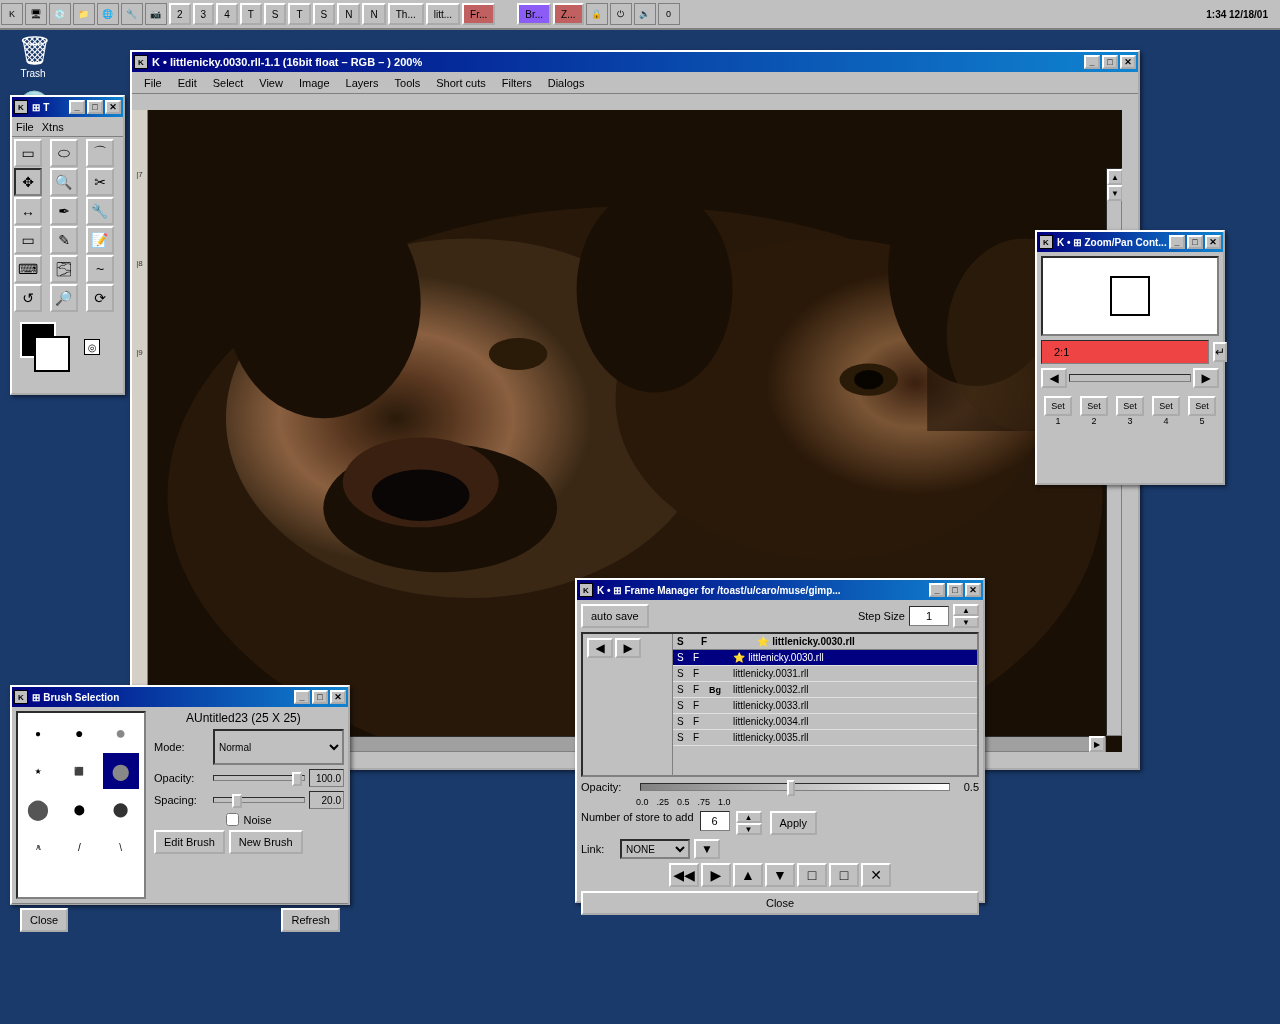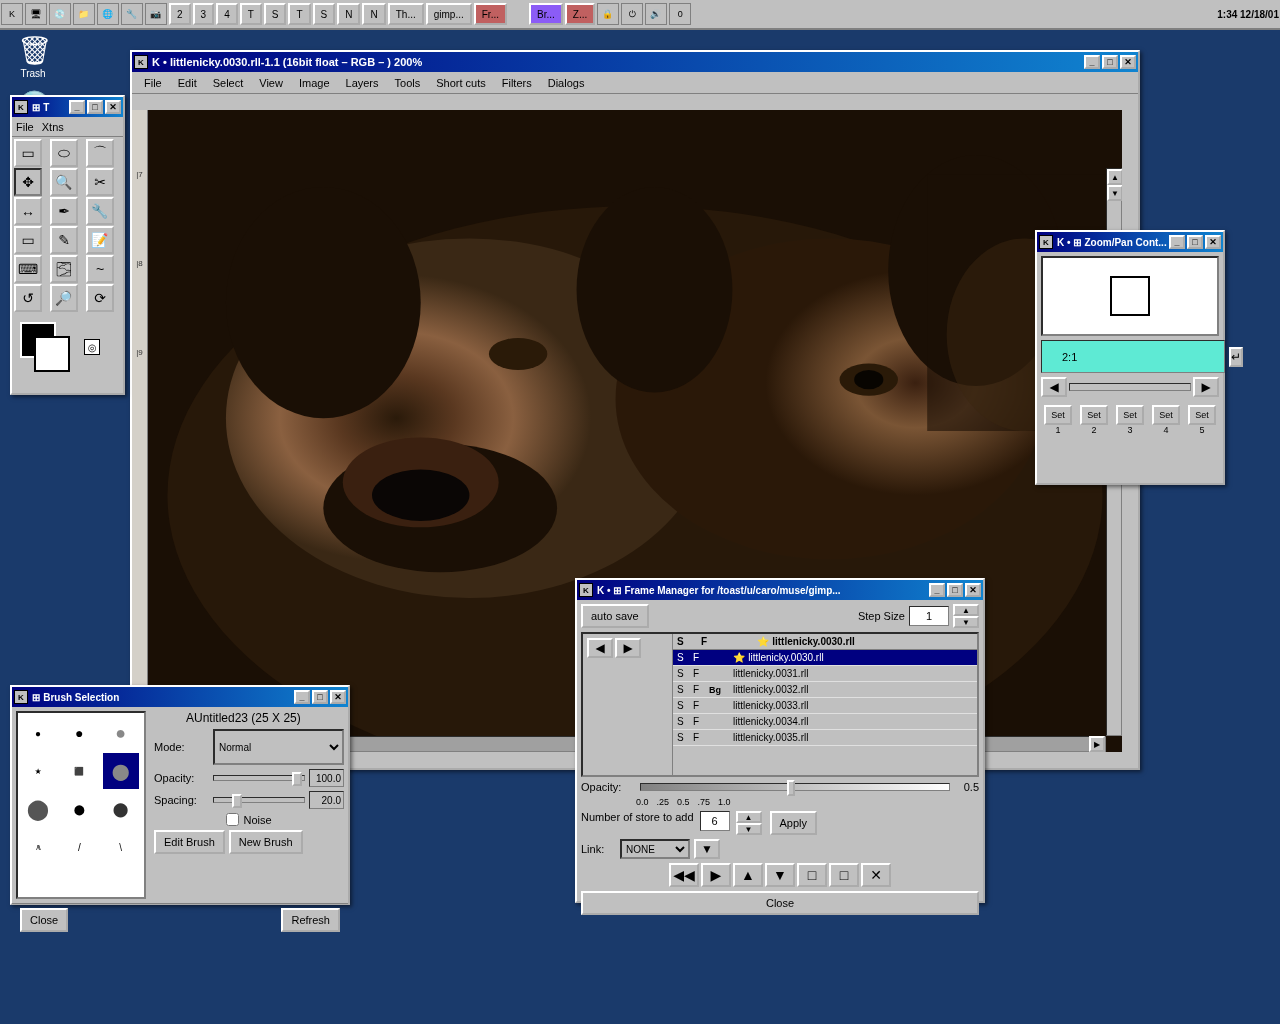--- a/index.html
+++ b/index.html
@@ -38,21 +38,21 @@
       background: #c0c0c0;
       border: 2px outset #fff;
       padding: 0 6px;
       margin: 0 1px;
       font-size: 10px;
       cursor: pointer;
       display: flex; align-items: center;
     }
     .taskbar-clock {
       margin-left: auto;
-      margin-right: 1px;
+      margin-right: 12px;
       font-size: 10px;
       font-weight: bold;
     }
 
     
     .desktop-icons {
       position: absolute;
       top: 34px; left: 8px;
       display: flex; flex-direction: column;
       gap: 10px;
@@ -425,24 +425,24 @@
     }
     .zoom-input-row {
       display: flex;
       align-items: center;
       padding: 0 4px;
       gap: 4px;
       margin-bottom: 4px;
     }
     .zoom-input {
       flex: 1;
-      height: 33px;
-      background: #5eead4;
+      height: 24px;
+      background: #ef4444;
       border: 1px inset #808080;
-      padding: 0 20px;
+      padding: 0 12px;
       font-size: 11px;
     }
     .zoom-slider-row {
       display: flex;
       align-items: center;
       padding: 0 4px;
       margin-bottom: 8px;
     }
     .zoom-slider {
       flex: 1;
@@ -523,21 +523,21 @@
   <div class="taskbar-btn">2</div>
   <div class="taskbar-btn">3</div>
   <div class="taskbar-btn">4</div>
   <div class="taskbar-btn">T</div>
   <div class="taskbar-btn">S</div>
   <div class="taskbar-btn">T</div>
   <div class="taskbar-btn">S</div>
   <div class="taskbar-btn">N</div>
   <div class="taskbar-btn">N</div>
   <div class="taskbar-btn">Th...</div>
-  <div class="taskbar-btn">gimp...</div>
+  <div class="taskbar-btn">litt...</div>
   <div class="taskbar-btn" style="background:#c06060;">Fr...</div>
   <div class="taskbar-btn" style="background:#8b5cf6;margin-left:21px;">Br...</div>
   <div class="taskbar-btn" style="background:#c06060;">Z...</div>
   <div class="taskbar-icon">🔒</div>
   <div class="taskbar-icon">⏻</div>
   <div class="taskbar-icon">🔊</div>
   <div class="taskbar-icon">0</div>
   <div class="taskbar-clock">
     <span>1:34</span>&nbsp;<span>12/18/01</span>
   </div>

